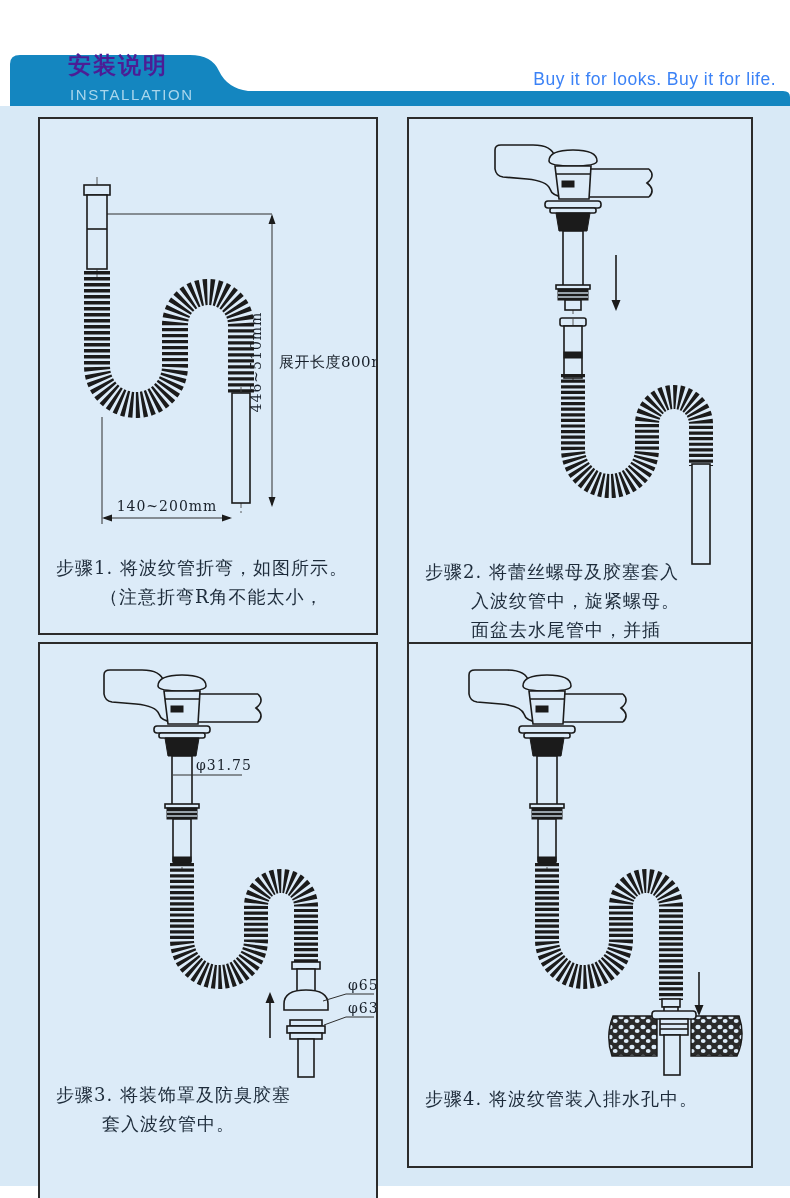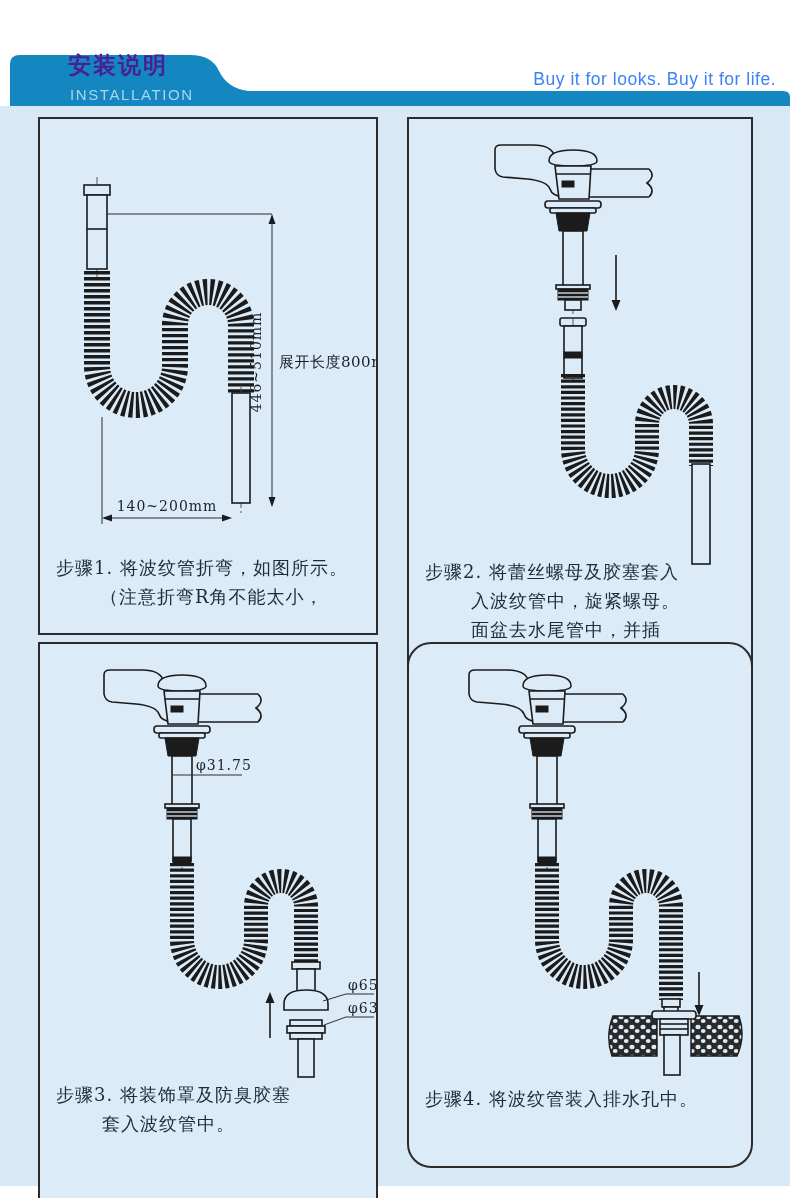--- a/index.html
+++ b/index.html
@@ -23,21 +23,21 @@
     font-size:17.5px;font-weight:300;letter-spacing:0.5px;
   }
   
   .main-bg{position:absolute;left:0;top:106px;width:790px;height:1080px;background:#d8e9f6;}
   .panel{
     position:absolute;background:#dcebf8;border:2px solid #2b2b2b;box-sizing:border-box;
   }
   .p1{left:38px;top:117px;width:340px;height:518px;}
   .p2{left:407px;top:117px;width:346px;height:652px;}
   .p3{left:38px;top:642px;width:340px;height:594px;}
-  .p4{left:407px;top:642px;width:346px;height:526px;border-radius:24px;}
+  .p4{left:407px;top:642px;width:346px;height:526px;}
   .panel svg{position:absolute;left:0;top:0;}
   
   .pipe{fill:#dcebf8;stroke:#1b1b1b;stroke-width:1.6;}
   .dark{fill:#1b1b1b;stroke:#1b1b1b;}
   .ln{stroke:#1b1b1b;stroke-width:1.6;fill:none;}
   .thin{stroke:#2f2f2f;stroke-width:1;fill:none;}
   .cl{stroke:#4a4a4a;stroke-width:0.9;fill:none;stroke-dasharray:10 3 2.5 3;}
   .hose{fill:none;stroke:#1b1b1b;stroke-width:24;stroke-dasharray:3.2 2.4;}
   .hose1{fill:none;stroke:#1b1b1b;stroke-width:26;stroke-dasharray:3.4 2.6;}
   .arrow{fill:#1b1b1b;}

